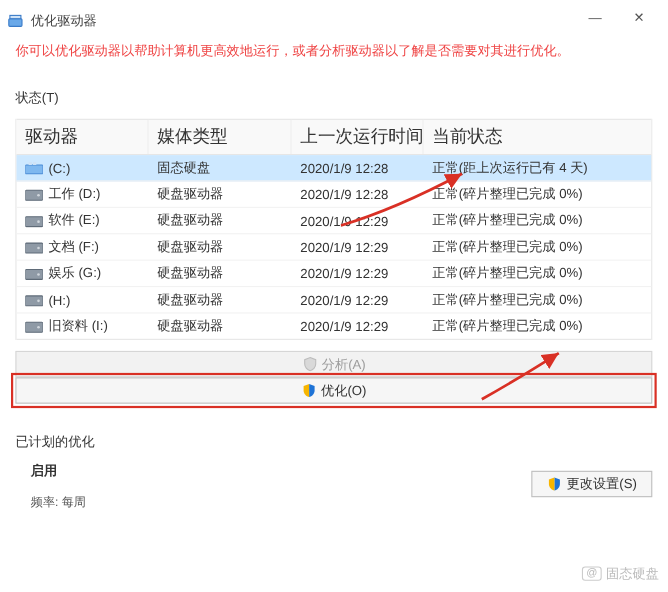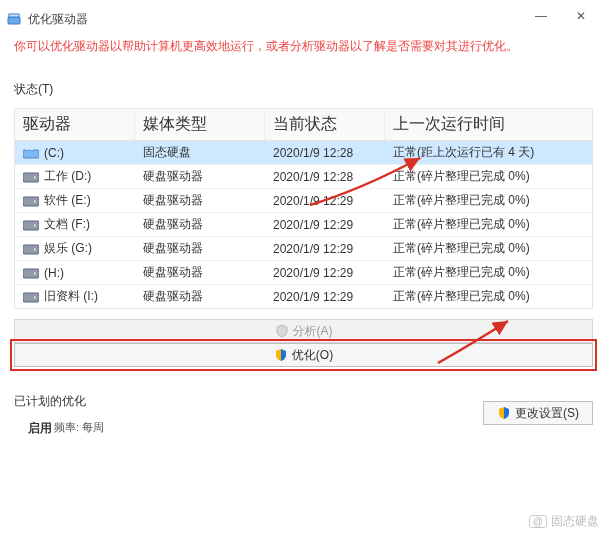--- a/index.html
+++ b/index.html
@@ -21,24 +21,24 @@
     .row.selected { background: #cde8ff; }
     .cell { padding: 3px 8px; font-size: 12px; color: #333; white-space: nowrap; overflow: hidden; text-overflow: ellipsis; display: flex; align-items: center; }
     .drive-cell { gap: 5px; }
     .drive-icon { width: 16px; height: 12px; display: inline-flex; flex-shrink: 0; }
     .btns-row { display: flex; justify-content: flex-end; gap: 0; padding: 10px 14px 8px 14px; flex-direction: column; }
     .btn { min-width: 96px; height: 24px; border: 1px solid #bfbfbf; background: #f6f6f6; font-size: 12px; color: #333; display: inline-flex; align-items: center; justify-content: center; gap: 4px; padding: 0 12px; }
     .btn.disabled { color: #9c9c9c; border-color: #d6d6d6; background: #f2f2f2; }
     .btn .shield { width: 14px; height: 14px; }
     .highlight-box { outline: 2px solid #d93025; outline-offset: 2px; }
     .subhead { padding: 18px 14px 2px 14px; font-size: 12px; color: #333; }
-    .enable-block { padding: 8px 14px 0 28px; font-size: 12px; color: #333; display: flex; flex-direction: row; gap: 2px; }
+    .enable-block { padding: 8px 14px 0 28px; font-size: 12px; color: #333; display: flex; flex-direction: column; gap: 12px; }
     .enable-row { font-weight: bold; }
     .settings-row { display: flex; justify-content: flex-end; padding: 0 14px; margin-top: -36px; align-items: center; }
-    .freq-line { font-size: 11px; color: #555; text-align: center; }
+    .freq-line { font-size: 11px; color: #555; }
     .arrow { position: absolute; pointer-events: none; }
     .watermark { position: absolute; right: 8px; bottom: 8px; color: #bbb; font-size: 12px; display: flex; gap: 4px; align-items: center; }
   </style>
 </head>
 <body>
 
 <div class="titlebar">
   <span class="app-icon">
     <svg viewBox="0 0 16 16" width="16" height="16">
       <rect x="2" y="5" width="12" height="7" rx="1" fill="#6aa9e9" stroke="#3a7bc8"></rect>
@@ -53,22 +53,22 @@
 </div>
 
 <div class="desc">你可以优化驱动器以帮助计算机更高效地运行，或者分析驱动器以了解是否需要对其进行优化。</div>
 
 <div class="section-label">状态(T)</div>
 
 <div class="grid-wrap">
   <div class="grid-header">
     <div class="hcell">驱动器</div>
     <div class="hcell">媒体类型</div>
+    <div class="hcell">上一次运行时间</div>
     <div class="hcell">当前状态</div>
-    <div class="hcell">上一次运行时间</div>
   </div>
   <div class="grid-body" id="grid-body">
 
   <div class="row selected">
         <div class="cell drive-cell">
           <span class="drive-icon">
             <svg viewBox="0 0 16 12" width="16" height="12">
               <rect x="0" y="3" width="16" height="8" rx="1" fill="#7fb8ef" stroke="#4a8bd6"></rect>
               <rect x="3" y="0" width="3" height="3" fill="#cfe3f7"></rect>
               <rect x="7" y="0" width="3" height="3" fill="#cfe3f7"></rect>

